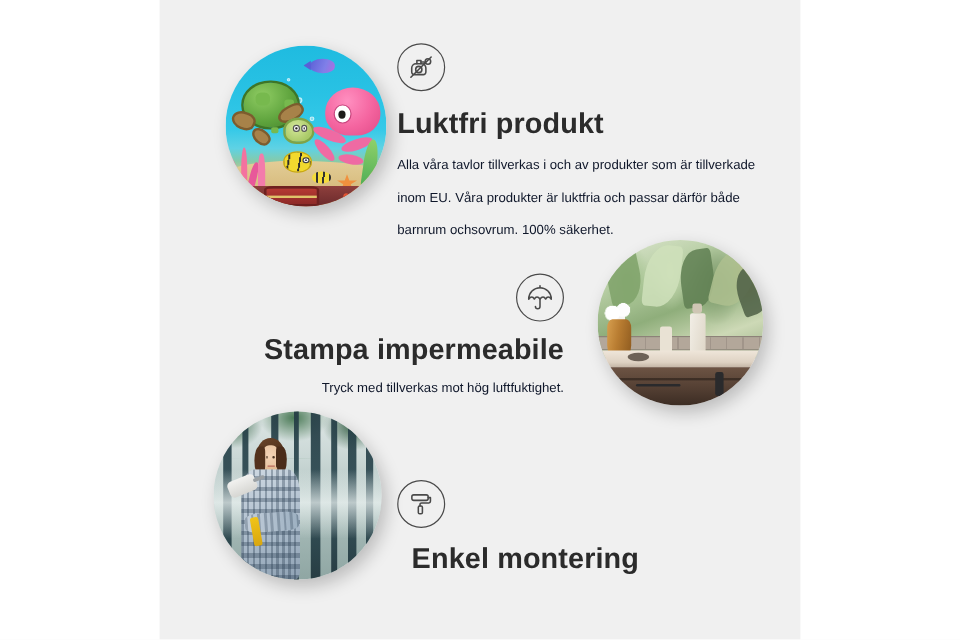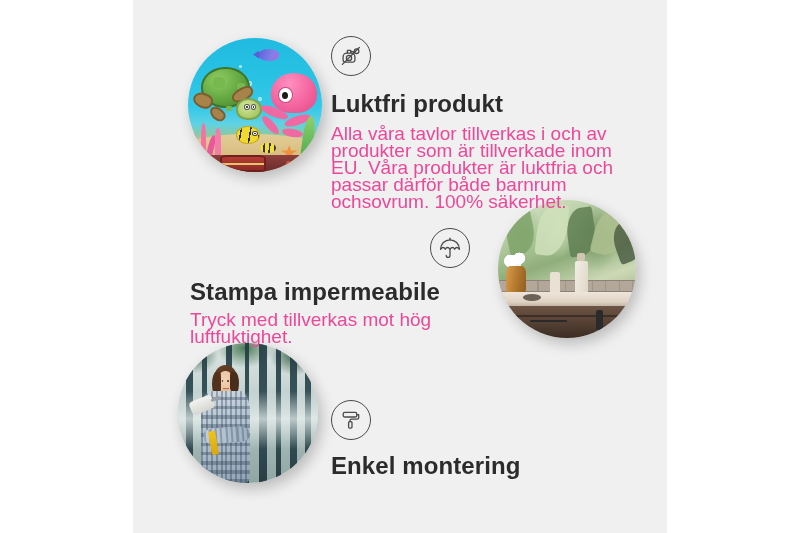--- a/index.html
+++ b/index.html
@@ -351,37 +351,37 @@
     width: 40px; height: 40px; border-radius: 50%;
     border: 1.6px solid #4a4a4a;
     display: flex; align-items: center; justify-content: center;
   }
   .f-icon svg { display:block; }
   .f-title {
     font-size: 24px; font-weight: bold; color: #2b2b2b;
     letter-spacing: .1px;
   }
   .f-desc {
-    font-size: 19px; color: #ec4899; line-height: 17px;
+    font-size: 11px; color: #0f172a; line-height: 27px;
   }
 
   
   #feature-1 { left: 331px; top: 36px; width: 300px; text-align: left; }
   #feature-1 .f-title { margin-top: 14px; }
   #feature-1 .f-desc  { margin-top: 7px; }
 
   
-  #feature-2 { left: 190px; top: 228px; width: 280px; text-align: left; }
+  #feature-2 { left: 190px; top: 228px; width: 280px; text-align: right; }
   #feature-2 .f-icon { margin-left: auto; }
   #feature-2 .f-title { margin-top: 10px; }
   #feature-2 .f-desc  { margin-top: 5px; }
 
   
   #feature-3 { left: 331px; top: 400px; width: 280px; text-align: left; }
-  #feature-3 .f-title { margin-top: 12px; }
+  #feature-3 .f-title { margin-top: 12px; margin-left: 12px; }
   #feature-3 .f-desc  { margin-top: 5px; }
 </style>
 </head>
 <body>
 
 <div class="stage">
 
   <div class="panel"></div>
 
   <div class="photo" id="photo-1" style="left:188px; top:38px; width:134px; height:134px;">

